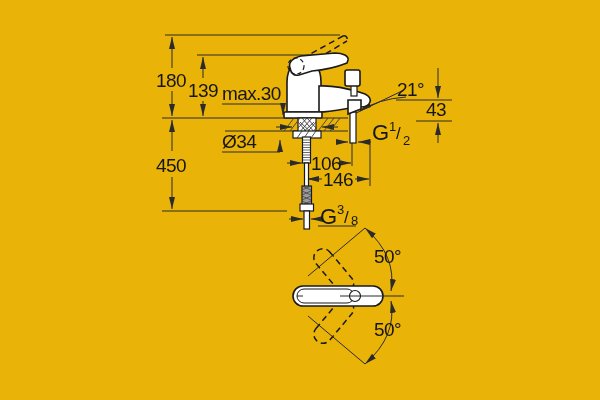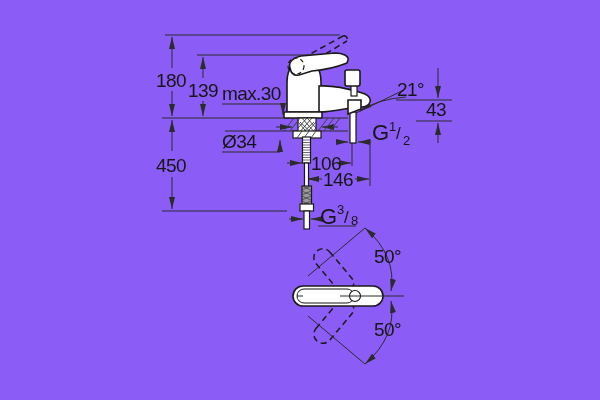--- a/index.html
+++ b/index.html
@@ -1,16 +1,16 @@
 <!DOCTYPE html>
 <html><head>
 <meta charset="utf-8">
 <style>
   html,body{margin:0;padding:0;background:#ffffff;}
-  .stage{width:600px;height:400px;background:#8b5cf6;position:relative;overflow:hidden;}
+  .stage{width:600px;height:400px;background:#eab308;position:relative;overflow:hidden;}
   svg{display:block;}
   text{font-family:"Liberation Sans","DejaVu Sans",sans-serif;fill:#161616;}
   .t{font-size:19px;letter-spacing:-0.6px;}
   .tg{font-size:22px;letter-spacing:-0.5px;}
   .ts{font-size:13px;}
   .tsl{font-size:17px;}
   .thin{stroke:#2b2b2b;stroke-width:1;fill:none;}
   .obj{stroke:#1a1a1a;stroke-width:1.6;fill:#ffffff;}
   .objn{stroke:#1a1a1a;stroke-width:1.6;fill:none;}
   .med{stroke:#1a1a1a;stroke-width:1.2;fill:#ffffff;}

